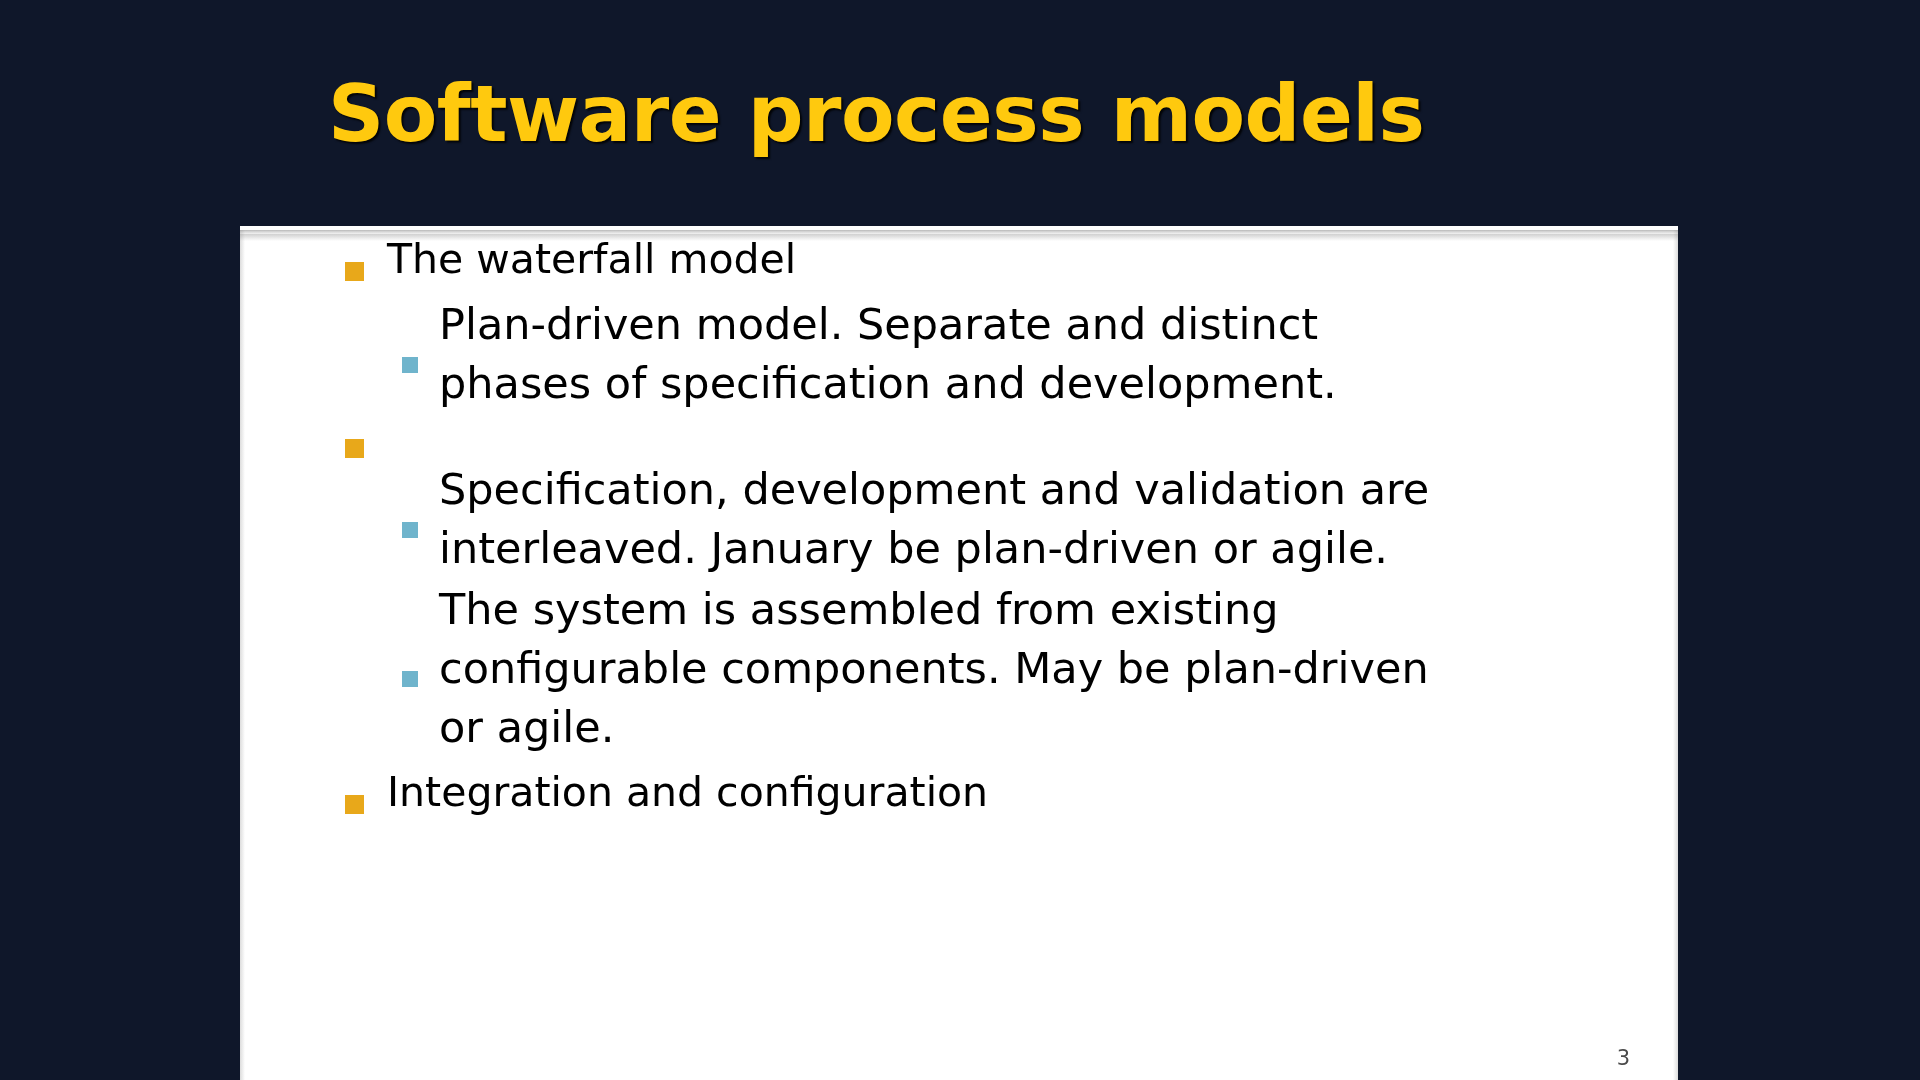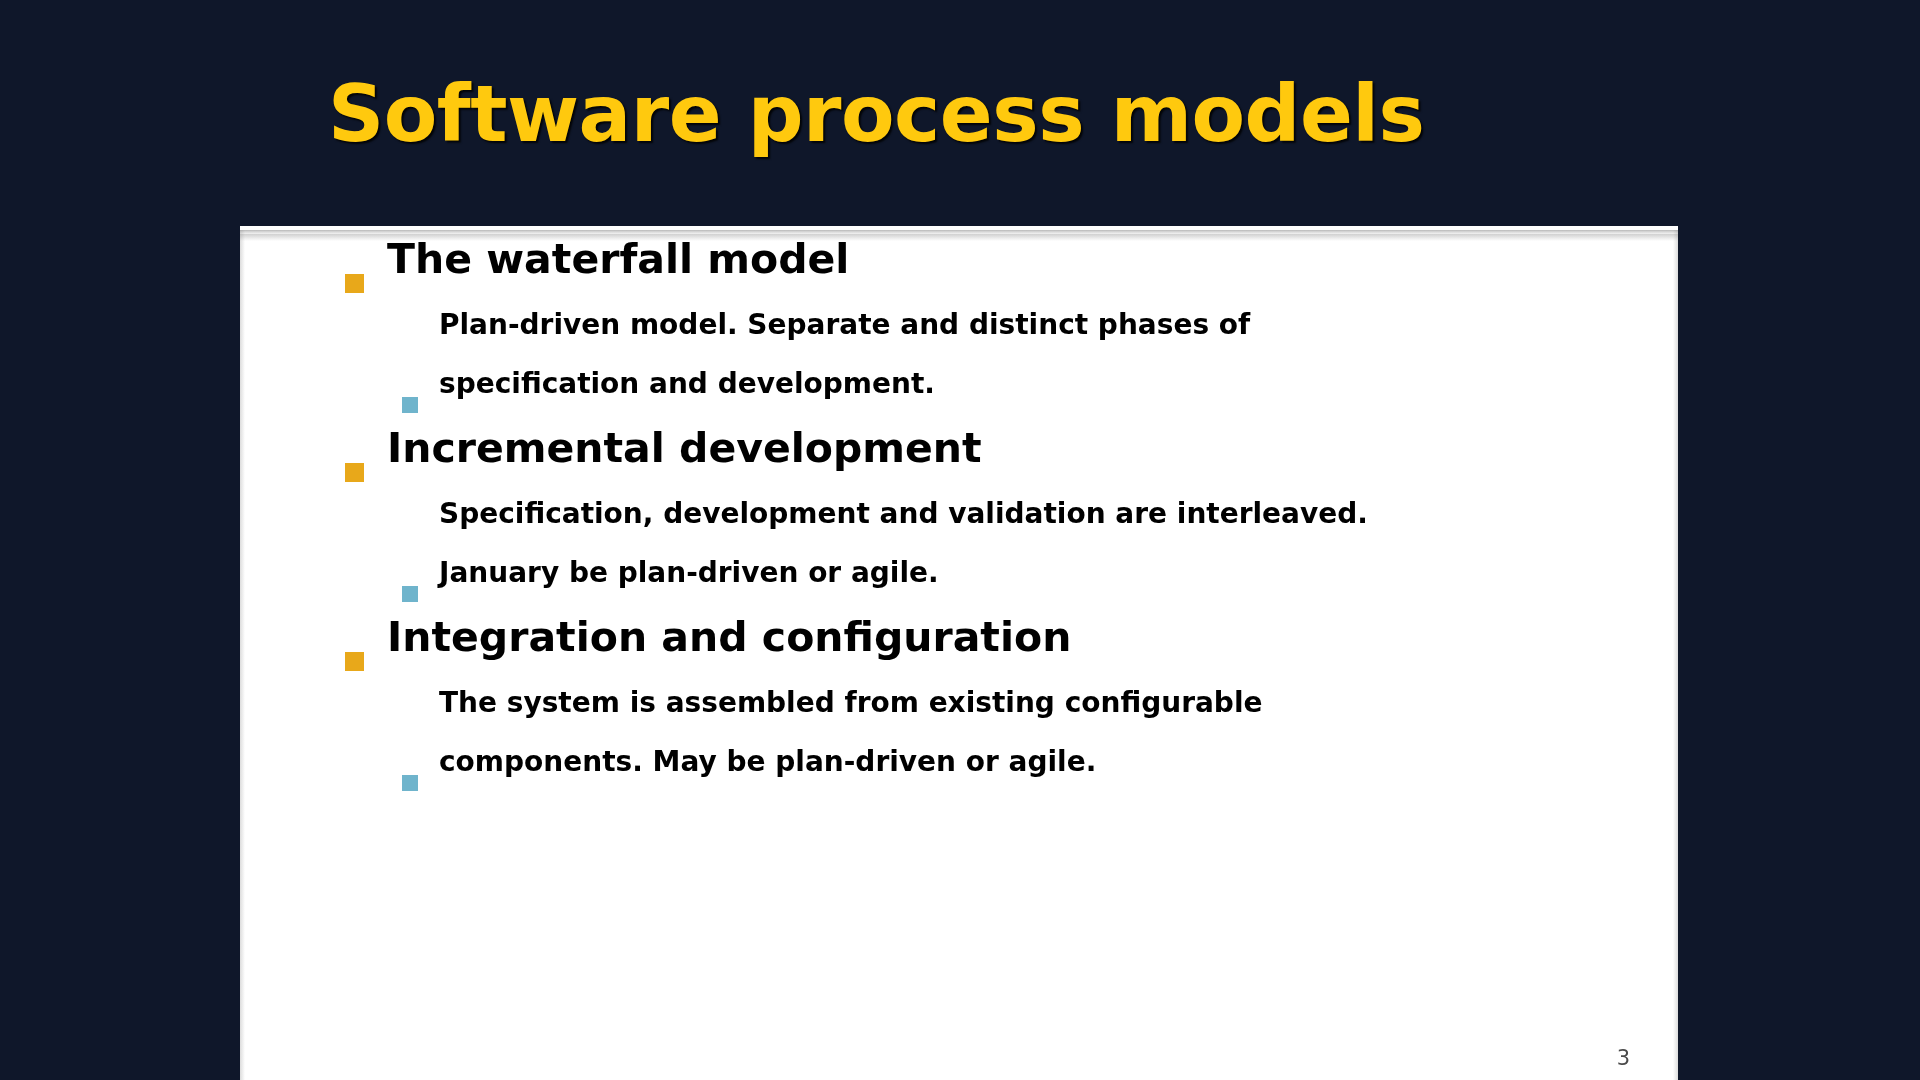--- a/index.html
+++ b/index.html
@@ -90,23 +90,22 @@
     position: absolute;
     left: 0;
     top: 0;
     width: 100%;
     padding: 0;
     margin: 0;
   }
 
   .bullet-row {
     display: flex;
-    align-items: flex-end;
+    align-items: center;
     color: #000000;
-    font-weight: bold;
   }
 
   .bullet-row.level-1 {
     padding-left: 105px;
     margin-bottom: 2px;
   }
 
   .bullet-row.level-2 {
     padding-left: 162px;
     margin-bottom: 2px;
@@ -139,21 +138,21 @@
     font-family: "DejaVu Sans", sans-serif;
   }
 
   .level-1 .bullet-text {
     font-size: 41px;
     line-height: 67px;
     max-width: 1180px;
   }
 
   .level-2 .bullet-text {
-    font-size: 28px;
+    font-size: 43px;
     line-height: 59px;
     max-width: 1010px;
   }
 
   
   #page-number {
     position: absolute;
     right: 48px;
     bottom: 10px;
     color: #4A4A4A;
@@ -180,33 +179,32 @@
         <div class="bullet-row level-1">
           <span class="bullet-marker" style="background: rgb(232, 168, 26);"></span>
           <span class="bullet-text">The waterfall model</span>
         </div>
         <div class="bullet-row level-2">
           <span class="bullet-marker" style="background: rgb(111, 180, 204);"></span>
           <span class="bullet-text">Plan-driven model. Separate and distinct phases of specification and development.</span>
         </div>
         <div class="bullet-row level-1">
           <span class="bullet-marker" style="background: rgb(232, 168, 26);"></span>
-          <span class="bullet-text">Incremental development</span>
         </div>
         <div class="bullet-row level-2">
           <span class="bullet-marker" style="background: rgb(111, 180, 204);"></span>
           <span class="bullet-text">Specification, development and validation are interleaved. January be plan-driven or agile.</span>
         </div>
+        <div class="bullet-row level-2">
+          <span class="bullet-marker" style="background: rgb(111, 180, 204);"></span>
+          <span class="bullet-text">The system is assembled from existing configurable components. May be plan-driven or agile.</span>
+        </div>
         <div class="bullet-row level-1">
           <span class="bullet-marker" style="background: rgb(232, 168, 26);"></span>
           <span class="bullet-text">Integration and configuration</span>
         </div>
-        <div class="bullet-row level-2">
-          <span class="bullet-marker" style="background: rgb(111, 180, 204);"></span>
-          <span class="bullet-text">The system is assembled from existing configurable components. May be plan-driven or agile.</span>
-        </div>
       </div>
 
     <div id="page-number" style="color: rgb(74, 74, 74);">3</div>
 
   </div>
 
 </div>
 
 </body></html>

